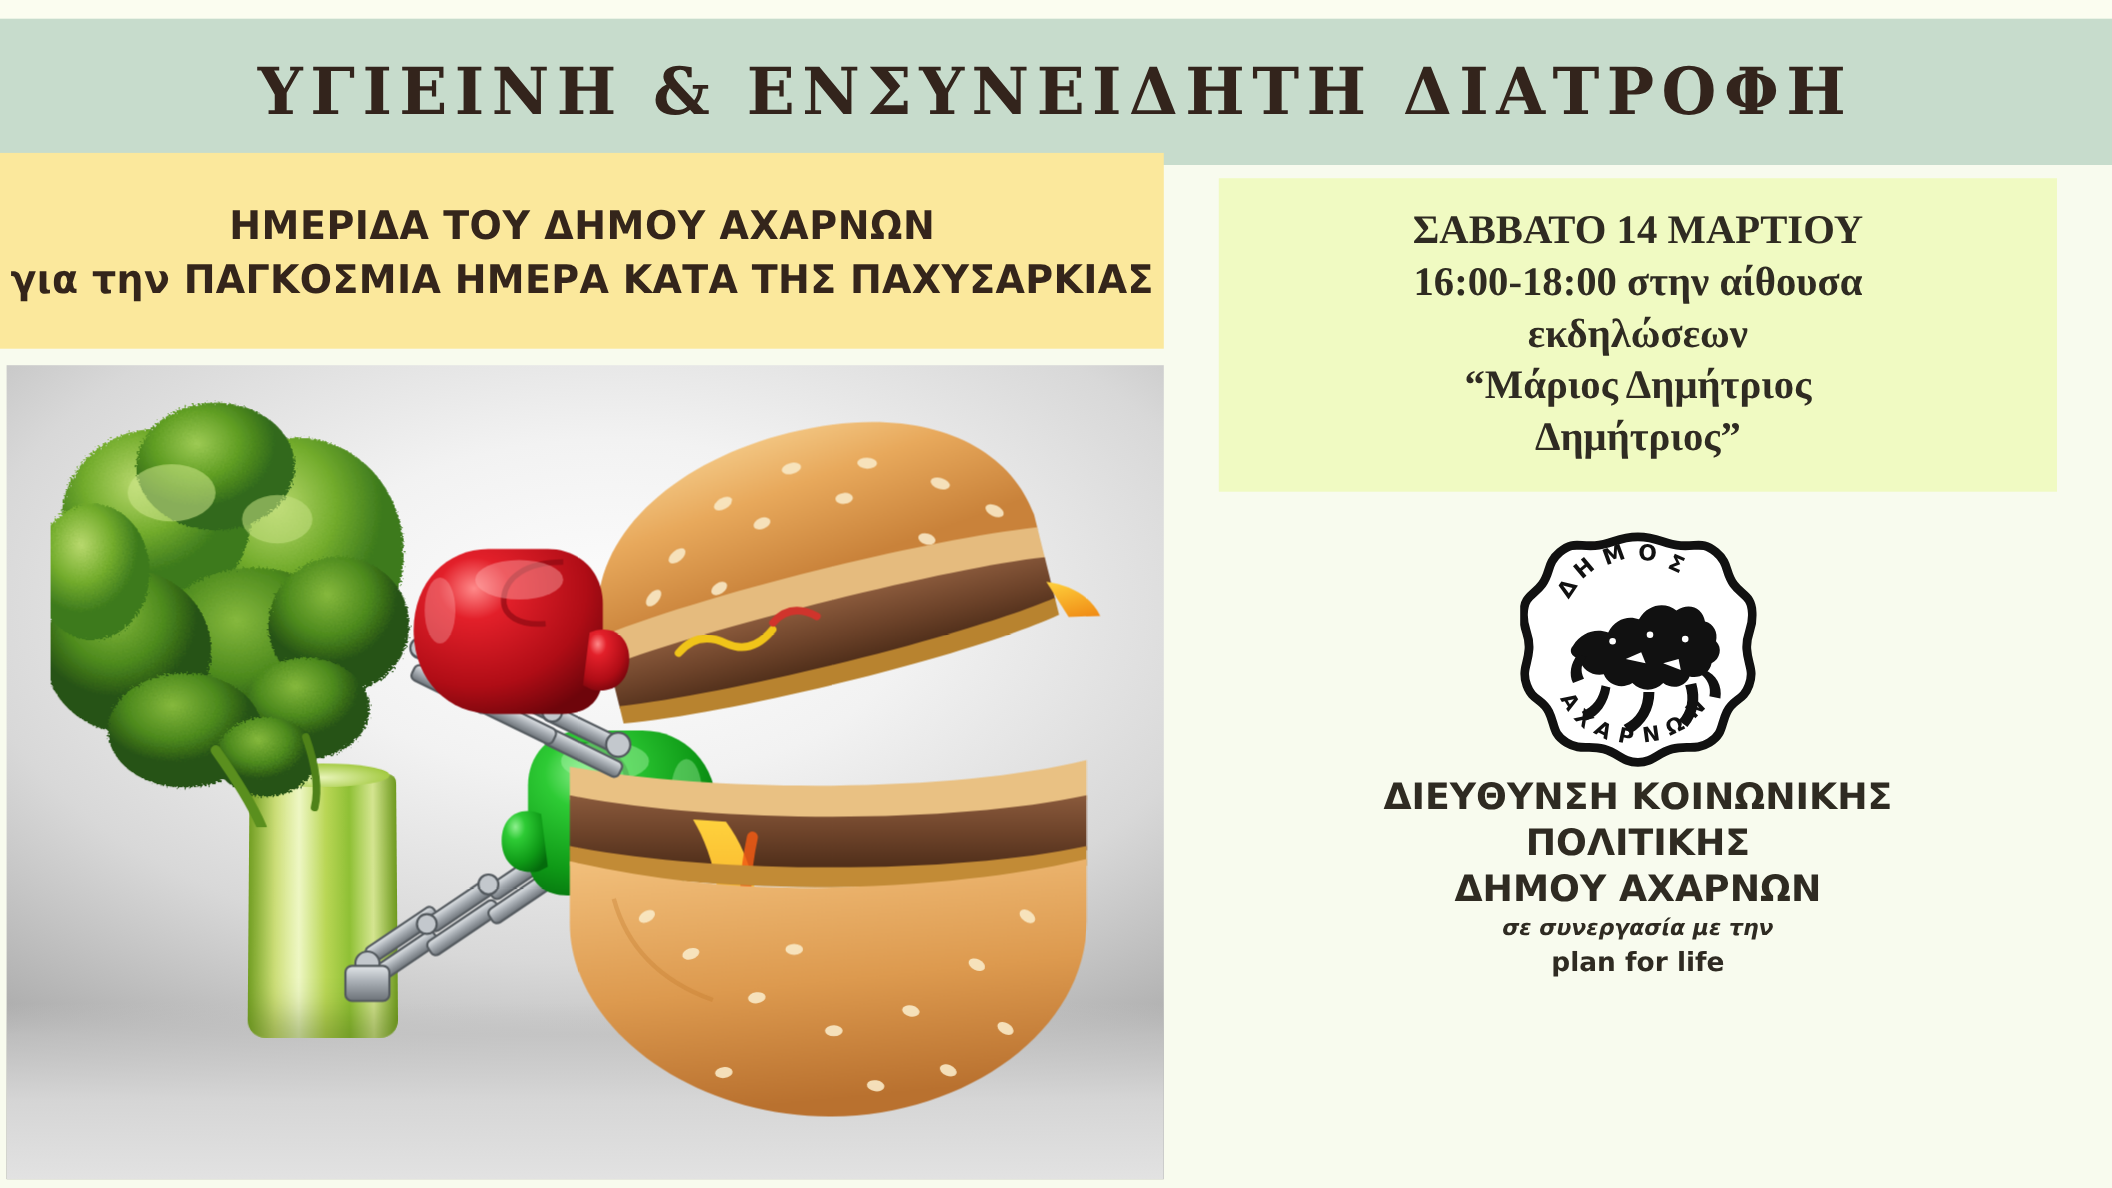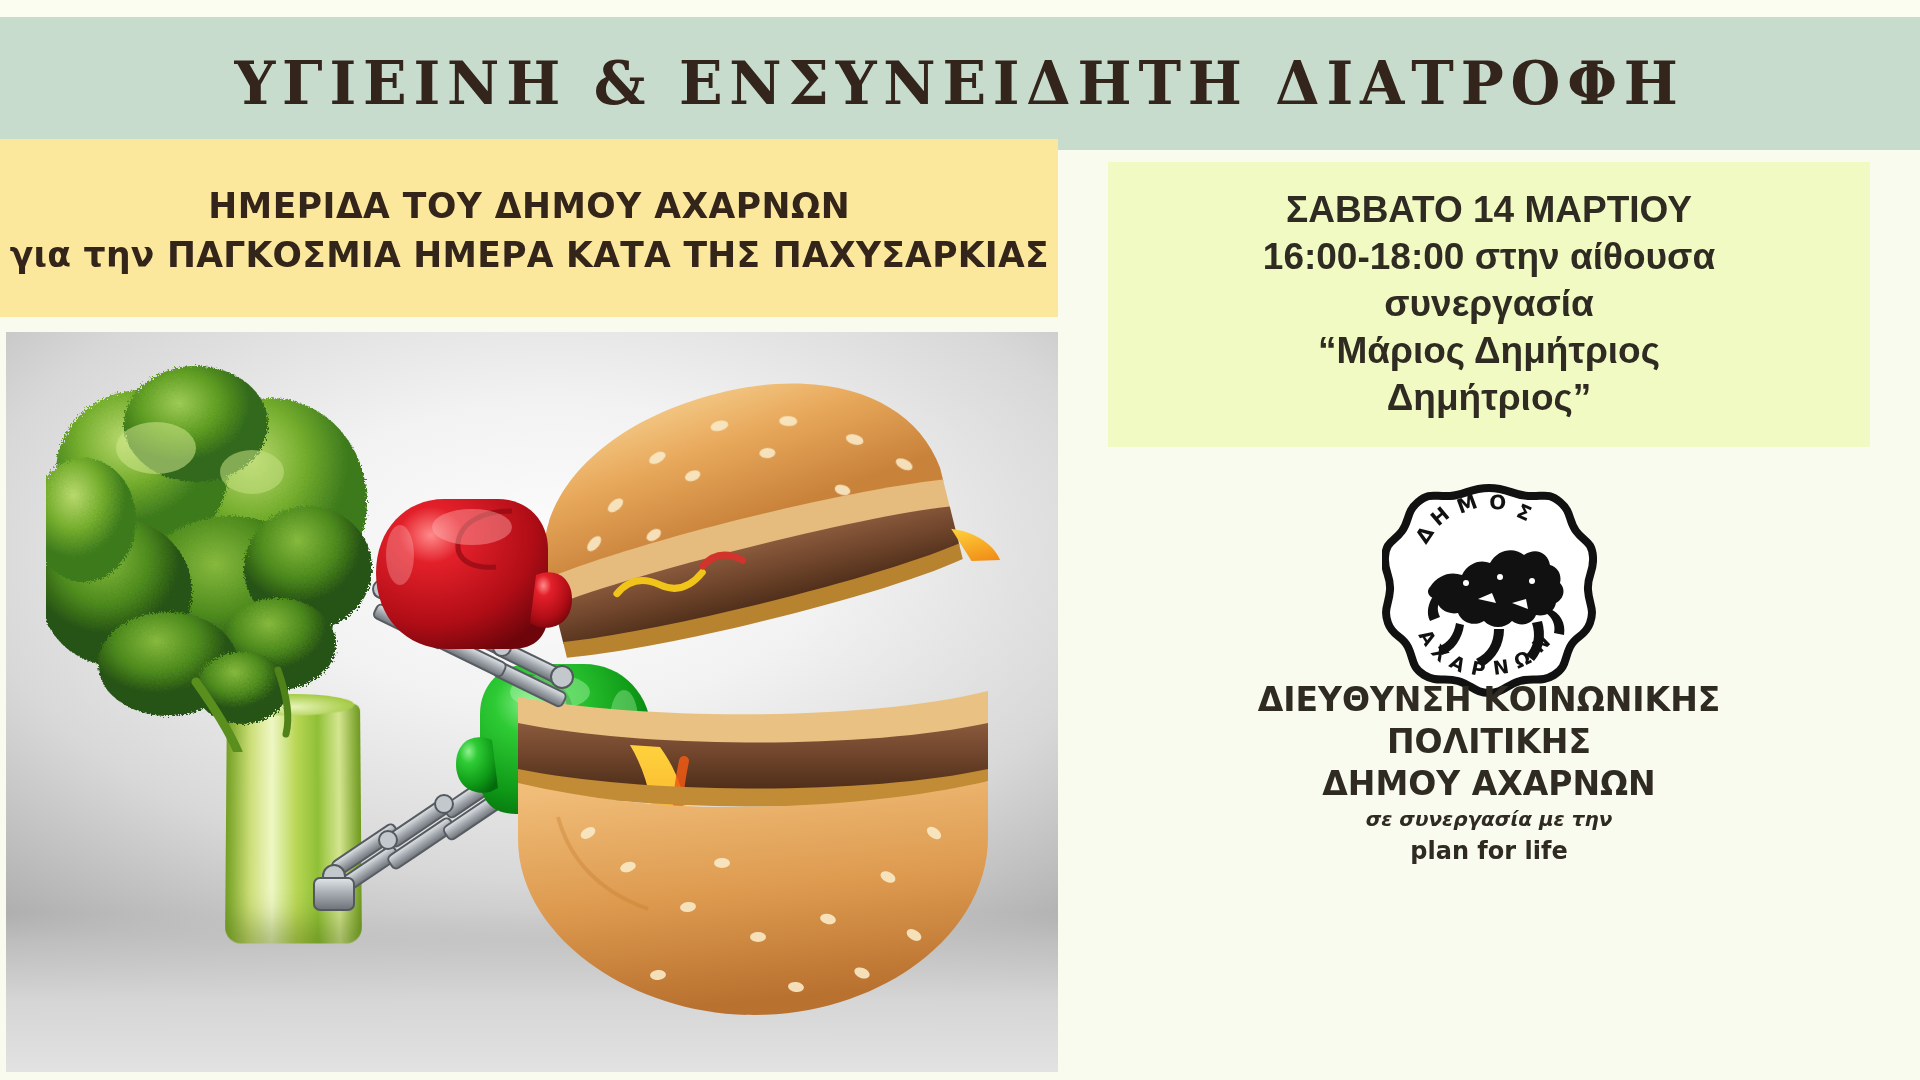--- a/index.html
+++ b/index.html
@@ -86,30 +86,30 @@
   
   .right-col { position:absolute; left:1058px; top:139px; width:862px; height:941px; }
 
   .info-panel {
     position:absolute; left:50px; top:23px; width:762px; height:285px;
     background:#f0fac2;
     display:flex; flex-direction:column; align-items:center; justify-content:center;
     padding:8px 14px;
   }
   .info-line {
-    font-family:Liberation Sans, sans-serif;
+    font-family:Liberation Serif, serif;
     font-weight:bold; font-size:37px; color:#2f2b22;
     line-height:1.27; text-align:center; white-space:nowrap;
   }
 
   .logo-wrap { position:absolute; left:0; top:338px; width:862px; height:226px;
                display:flex; align-items:center; justify-content:center; }
 
   .footer-text {
-    position:absolute; left:0; top:540px; width:862px;
+    position:absolute; left:0; top:564px; width:862px;
     display:flex; flex-direction:column; align-items:center;
   }
   .ft-big {
     font-family:"DejaVu Sans", sans-serif;
     font-weight:bold; font-size:33px; color:#2f2b22; line-height:1.28;
     text-align:center; white-space:nowrap;
   }
   .ft-it {
     font-family:"DejaVu Sans", sans-serif;
     font-style:italic; font-weight:bold; font-size:20px; color:#2f2b22;
@@ -336,21 +336,21 @@
       </g>
     </svg>
   </div>
 </div>
 
 <div class="right-col">
 
   <div class="info-panel">
     <div class="info-line">ΣΑΒΒΑΤΟ 14 ΜΑΡΤΙΟΥ</div>
     <div class="info-line">16:00-18:00 στην αίθουσα</div>
-    <div class="info-line">συνεργασία</div>
+    <div class="info-line">εκδηλώσεων</div>
     <div class="info-line">“Μάριος Δημήτριος</div>
     <div class="info-line">Δημήτριος”</div>
   </div>
 
   <div class="logo-wrap">
     <svg width="215" height="215" viewBox="0 0 215 215">
 
       <path d="M107 5 C126 5 130 12 146 13 C162 14 166 9 178 19 C190 29 186 37 194 48
                C202 59 210 58 211 74 C212 90 205 92 206 107 C207 122 213 126 208 140
                C203 154 194 152 188 164 C182 176 185 184 172 192 C159 200 152 194 138 198

